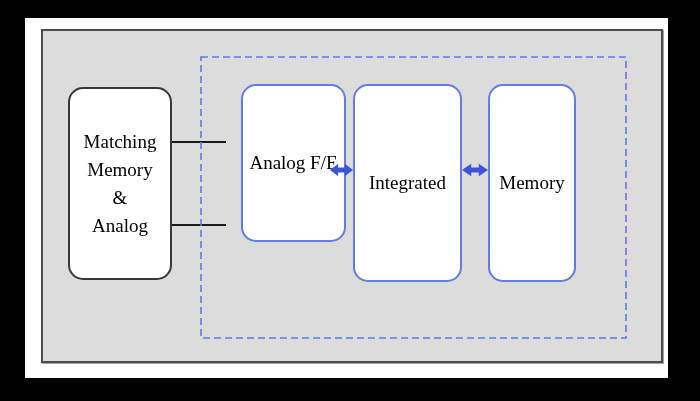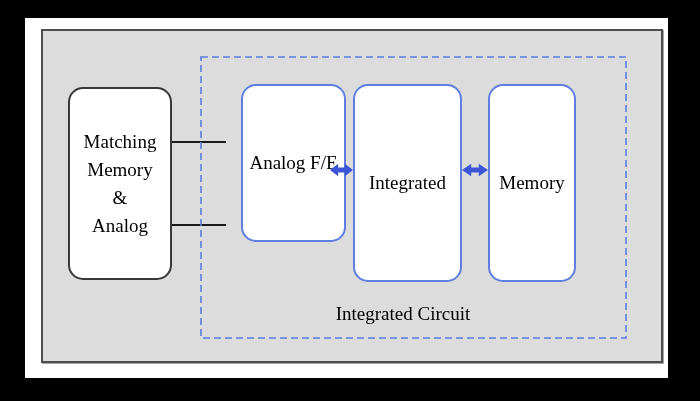--- a/index.html
+++ b/index.html
@@ -87,15 +87,14 @@
     <span>Memory</span>
   </div>
 
   <svg class="arrow arrow-1" viewBox="0 0 24 14" preserveAspectRatio="none" xmlns="http://www.w3.org/2000/svg" aria-hidden="true">
     <polygon points="0,7 8.5,0.8 8.5,4.4 15.5,4.4 15.5,0.8 24,7 15.5,13.2 15.5,9.6 8.5,9.6 8.5,13.2" fill="#3c55d6"></polygon>
   </svg>
   <svg class="arrow arrow-2" viewBox="0 0 24 14" preserveAspectRatio="none" xmlns="http://www.w3.org/2000/svg" aria-hidden="true">
     <polygon points="0,7 8.5,0.8 8.5,4.4 15.5,4.4 15.5,0.8 24,7 15.5,13.2 15.5,9.6 8.5,9.6 8.5,13.2" fill="#3c55d6"></polygon>
   </svg>
 
-  <div class="ic-label">Integrated Circuit</div>
 
 </div>
 
 </body></html>

